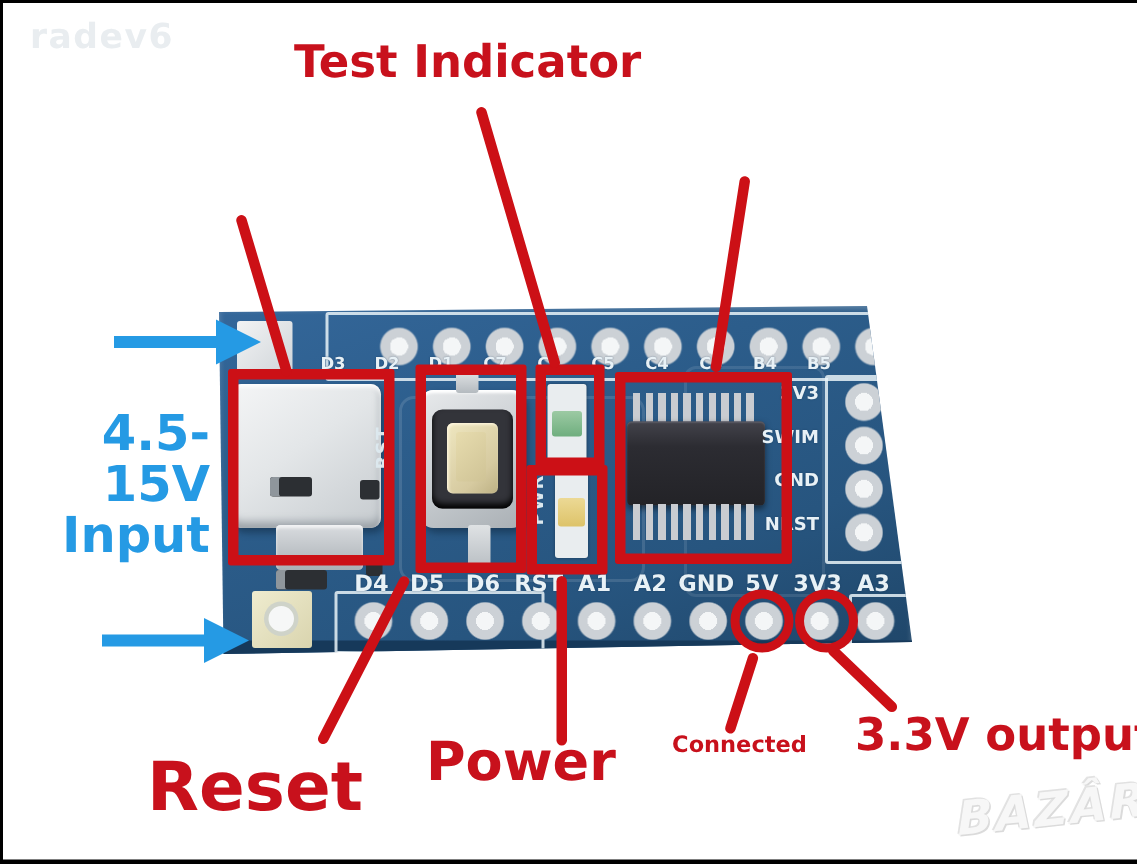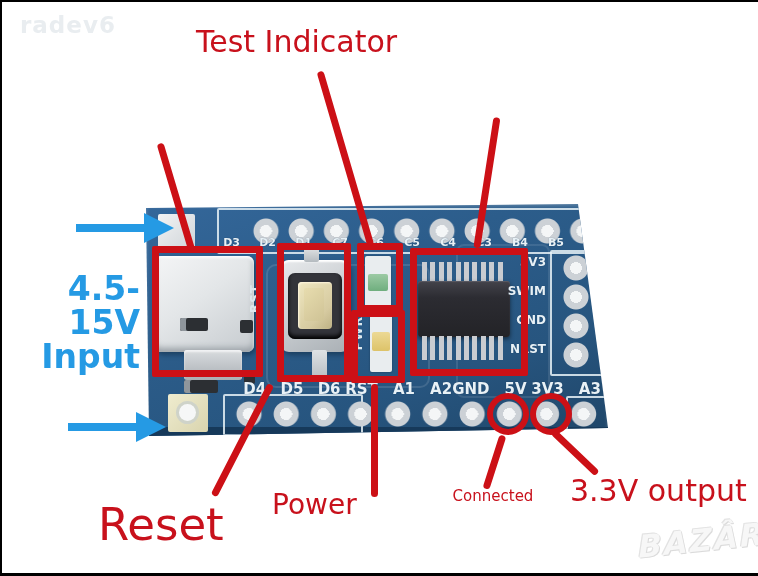--- a/index.html
+++ b/index.html
@@ -12,28 +12,28 @@
 
   
   .wm-seller{position:absolute;left:20px;top:12px;font-size:23px;font-weight:bold;
              color:#e9edf0;letter-spacing:1px;z-index:1;}
   .wm-bazar{position:absolute;left:638px;top:522px;font-size:31px;font-weight:bold;
             font-style:italic;color:#f7f7f7;letter-spacing:2px;z-index:8;
             transform:rotate(-6deg) skewX(-4deg);
             text-shadow:0 0 1px #d2d2d2,1px 1px 0 #dcdcdc,-1px -1px 0 #e4e4e4;}
 
   
-  .red{color:#c8111c;font-weight:normal;position:absolute;z-index:6;white-space:nowrap;}
+  .red{color:#c8111c;font-weight:bold;position:absolute;z-index:6;white-space:nowrap;}
   .blue{color:#259ae4;font-weight:bold;position:absolute;z-index:6;}
   .lbl-test{left:196px;top:24px;font-size:30px;}
   .lbl-chip{left:334px;top:80px;font-size:30px;}
   .lbl-usb{left:6px;top:103px;font-size:32px;}
   .lbl-volt{left:0px;top:272px;width:140px;text-align:right;font-size:33px;line-height:34px;}
   .lbl-reset{left:98px;top:498px;font-size:45px;}
-  .lbl-power{left:272px;top:488px;font-size:28px;}
+  .lbl-power{left:284px;top:488px;font-size:36px;}
   .lbl-note{left:410px;top:484px;width:166px;text-align:center;font-size:15px;line-height:25px;}
   .lbl-out{left:570px;top:473px;font-size:30px;}
 
   
   .rbox{position:absolute;border:7px solid #cc1016;z-index:5;box-sizing:border-box;border-radius:2px;}
   .rline{position:absolute;height:7px;background:#cc1016;border-radius:4px;z-index:5;transform-origin:0 50%;}
   .rcircle{position:absolute;width:42px;height:42px;border:6px solid #cc1016;border-radius:50%;
            box-sizing:border-box;z-index:5;}
   .box-usb{left:152px;top:246px;width:111px;height:131px;}
   .box-rst{left:277px;top:243px;width:74px;height:139px;}
@@ -78,21 +78,21 @@
     background-size:37.2px 36px;}
   .holes-right{left:410px;top:50px;width:40px;height:116px;background-repeat:repeat-y;
     background-image:radial-gradient(circle at 20px 14px,#f4f6f7 0 6px,#ccd1d6 6px 12px,rgba(0,0,0,0) 13px);
     background-size:40px 29px;}
   .padsq{position:absolute;background:linear-gradient(135deg,#f2f3f4,#cfd4d8);border-radius:2px;}
   .padsq-tl{left:12px;top:10px;width:37px;height:37px;}
   .padsq-bl{left:22px;top:190px;width:40px;height:38px;background:linear-gradient(135deg,#efeccf,#d9d4ae);}
   .padsq-bl:after{content:"";position:absolute;left:11px;top:10px;width:17px;height:17px;border-radius:50%;
         background:#f6f7f7;box-shadow:0 0 0 3px #cfd3c9;}
   .pin-row{position:absolute;display:flex;z-index:3;}
-  .pin-row span{display:block;text-align:right;font-size:12px;font-weight:bold;
+  .pin-row span{display:block;text-align:center;font-size:12px;font-weight:bold;
         color:#e8f1f6;font-family:"DejaVu Sans",sans-serif;text-shadow:0 0 1px rgba(10,40,70,.6);}
   .row-top{left:58px;top:32px;}
   .row-top span{width:36px;font-size:11px;}
   .row-bottom{left:83px;top:176px;}
   .row-bottom span{width:37.2px;font-size:15px;}
   .col-right{left:346px;top:50px;flex-direction:column;}
   .col-right span{width:54px;height:29px;text-align:right;font-size:12px;line-height:16px;}
   .silk-vert{position:absolute;writing-mode:vertical-rl;transform:rotate(180deg);
         font-size:12px;font-weight:bold;color:#dce8ee;letter-spacing:1px;z-index:3;}
   .rst-v{left:102px;top:80px;}

